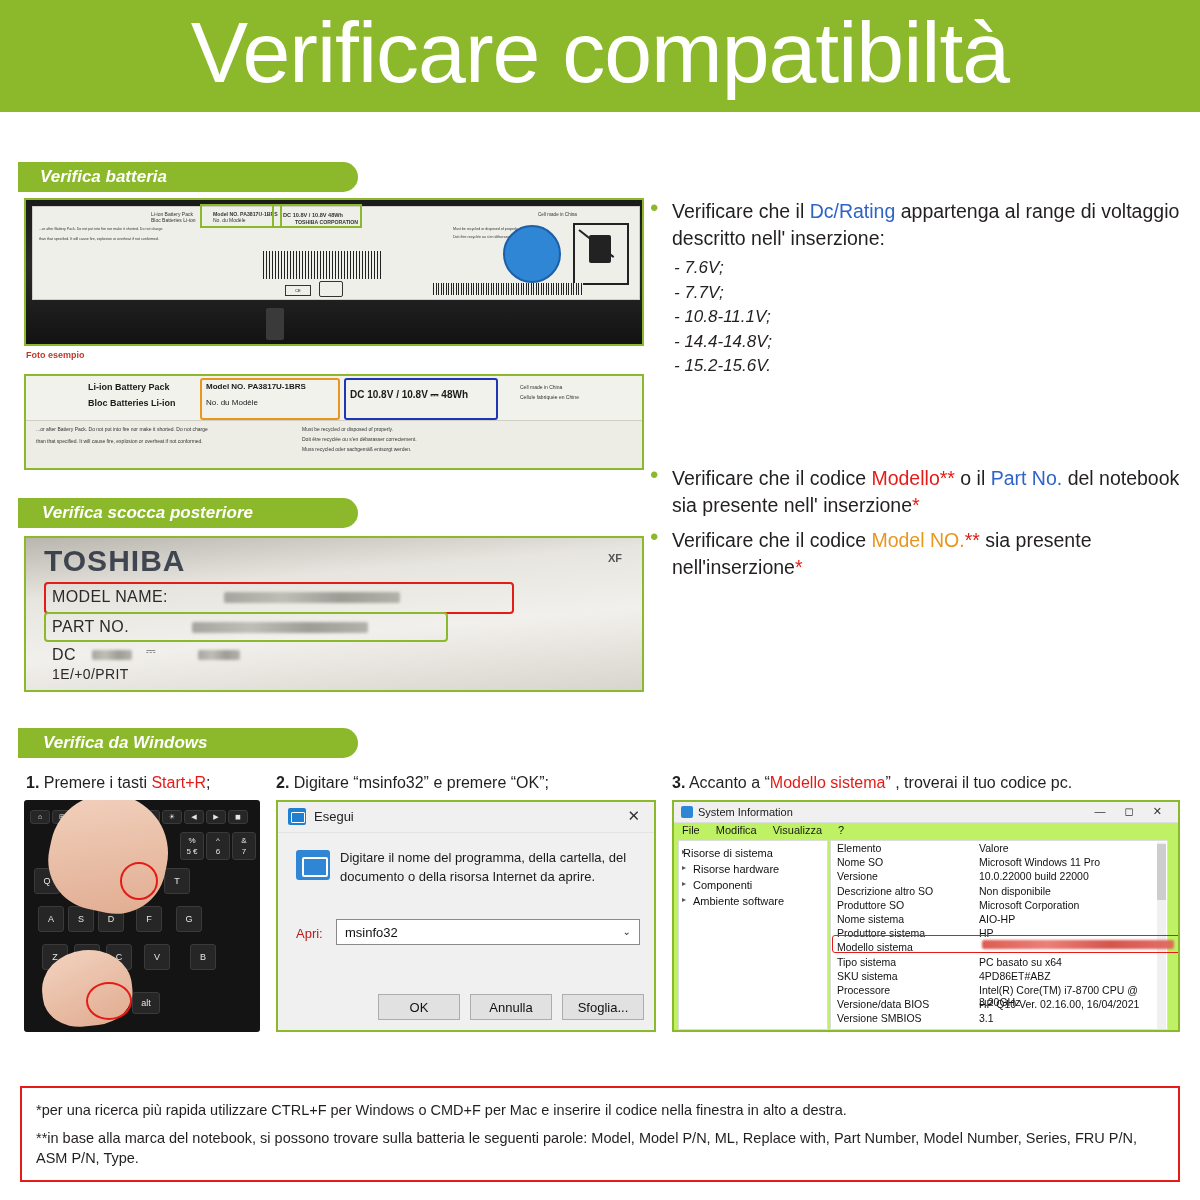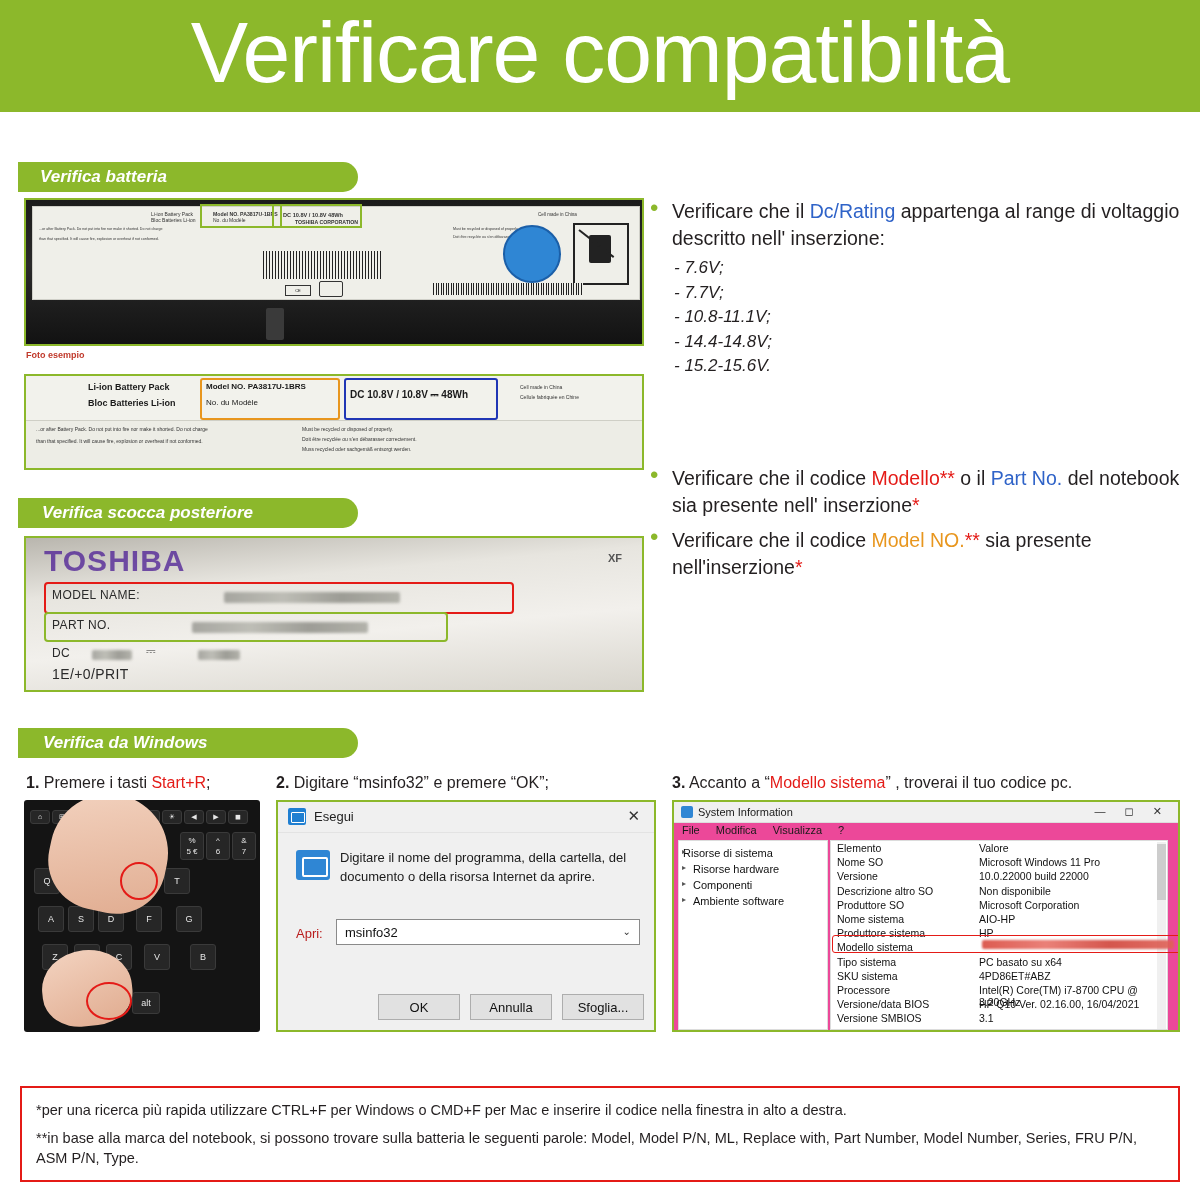--- a/index.html
+++ b/index.html
@@ -98,27 +98,27 @@
     border:2px solid #8cb82b;
     box-sizing:border-box;
     overflow:hidden;
   }
   .photo3 .sheen{
     position:absolute;left:0;top:0;width:616px;height:152px;
     background:linear-gradient(175deg,#b9b6ae 0%,#e7e5df 30%,#f2f0ec 60%,#d8d5cd 100%);
   }
   .toshiba{
     position:absolute;left:18px;top:6px;
-    font-size:30px;font-weight:bold;color:#4c1d95;letter-spacing:1px;
+    font-size:30px;font-weight:bold;color:#0f172a;letter-spacing:1px;
     opacity:.75;
   }
   .xf{
     position:absolute;right:20px;top:14px;font-size:11px;color:#555;font-weight:bold;
   }
-  .ph3line{position:absolute;font-size:12px;color:#2a2a2a;letter-spacing:.4px;}
+  .ph3line{position:absolute;font-size:16px;color:#2a2a2a;letter-spacing:.4px;}
   .blurbar{
     position:absolute;height:11px;
     background:linear-gradient(90deg,#9a9a94,#b6b6ae,#8f8f88,#a8a8a0);
     filter:blur(1.4px);opacity:.85;border-radius:2px;
   }
 
   
   .rightcol{position:absolute;left:648px;top:198px;width:536px;}
   .bullet{position:relative;padding-left:24px;margin-bottom:4px;}
   .bullet:before{
@@ -187,21 +187,21 @@
     position:absolute;top:192px;height:26px;background:#e1e1e1;border:1px solid #adadad;
     font-size:13px;color:#111;text-align:center;line-height:26px;box-sizing:border-box;
   }
   .dlg .btn.ok{left:100px;width:82px;}
   .dlg .btn.an{left:192px;width:82px;}
   .dlg .btn.sf{left:284px;width:82px;}
 
   
   .sysinfo{
     position:absolute;left:672px;top:800px;width:508px;height:232px;
-    background:#ec4899;border:2px solid #8cb82b;box-sizing:border-box;overflow:hidden;
+    background:#bef264;border:2px solid #8cb82b;box-sizing:border-box;overflow:hidden;
   }
   .sysinfo .bar{position:absolute;left:0;top:0;right:0;height:20px;background:#f0f0f0;border-bottom:1px solid #ddd;}
   .sysinfo .bartitle{position:absolute;left:24px;top:4px;font-size:11px;color:#1a1a1a;}
   .sysinfo .ico{position:absolute;left:7px;top:4px;width:12px;height:12px;background:#2f86d4;border-radius:2px;}
   .sysinfo .wbtns{position:absolute;right:8px;top:3px;font-size:11px;color:#333;letter-spacing:8px;}
   .sysinfo .menu{position:absolute;left:8px;top:22px;font-size:11px;color:#1a1a1a;}
   .sysinfo .menu span{margin-right:16px;}
   .sysinfo .tree{
     position:absolute;left:4px;top:38px;width:150px;height:190px;background:#fff;border:1px solid #dcdcdc;
     font-size:11px;color:#111;box-sizing:border-box;padding:4px 2px;

